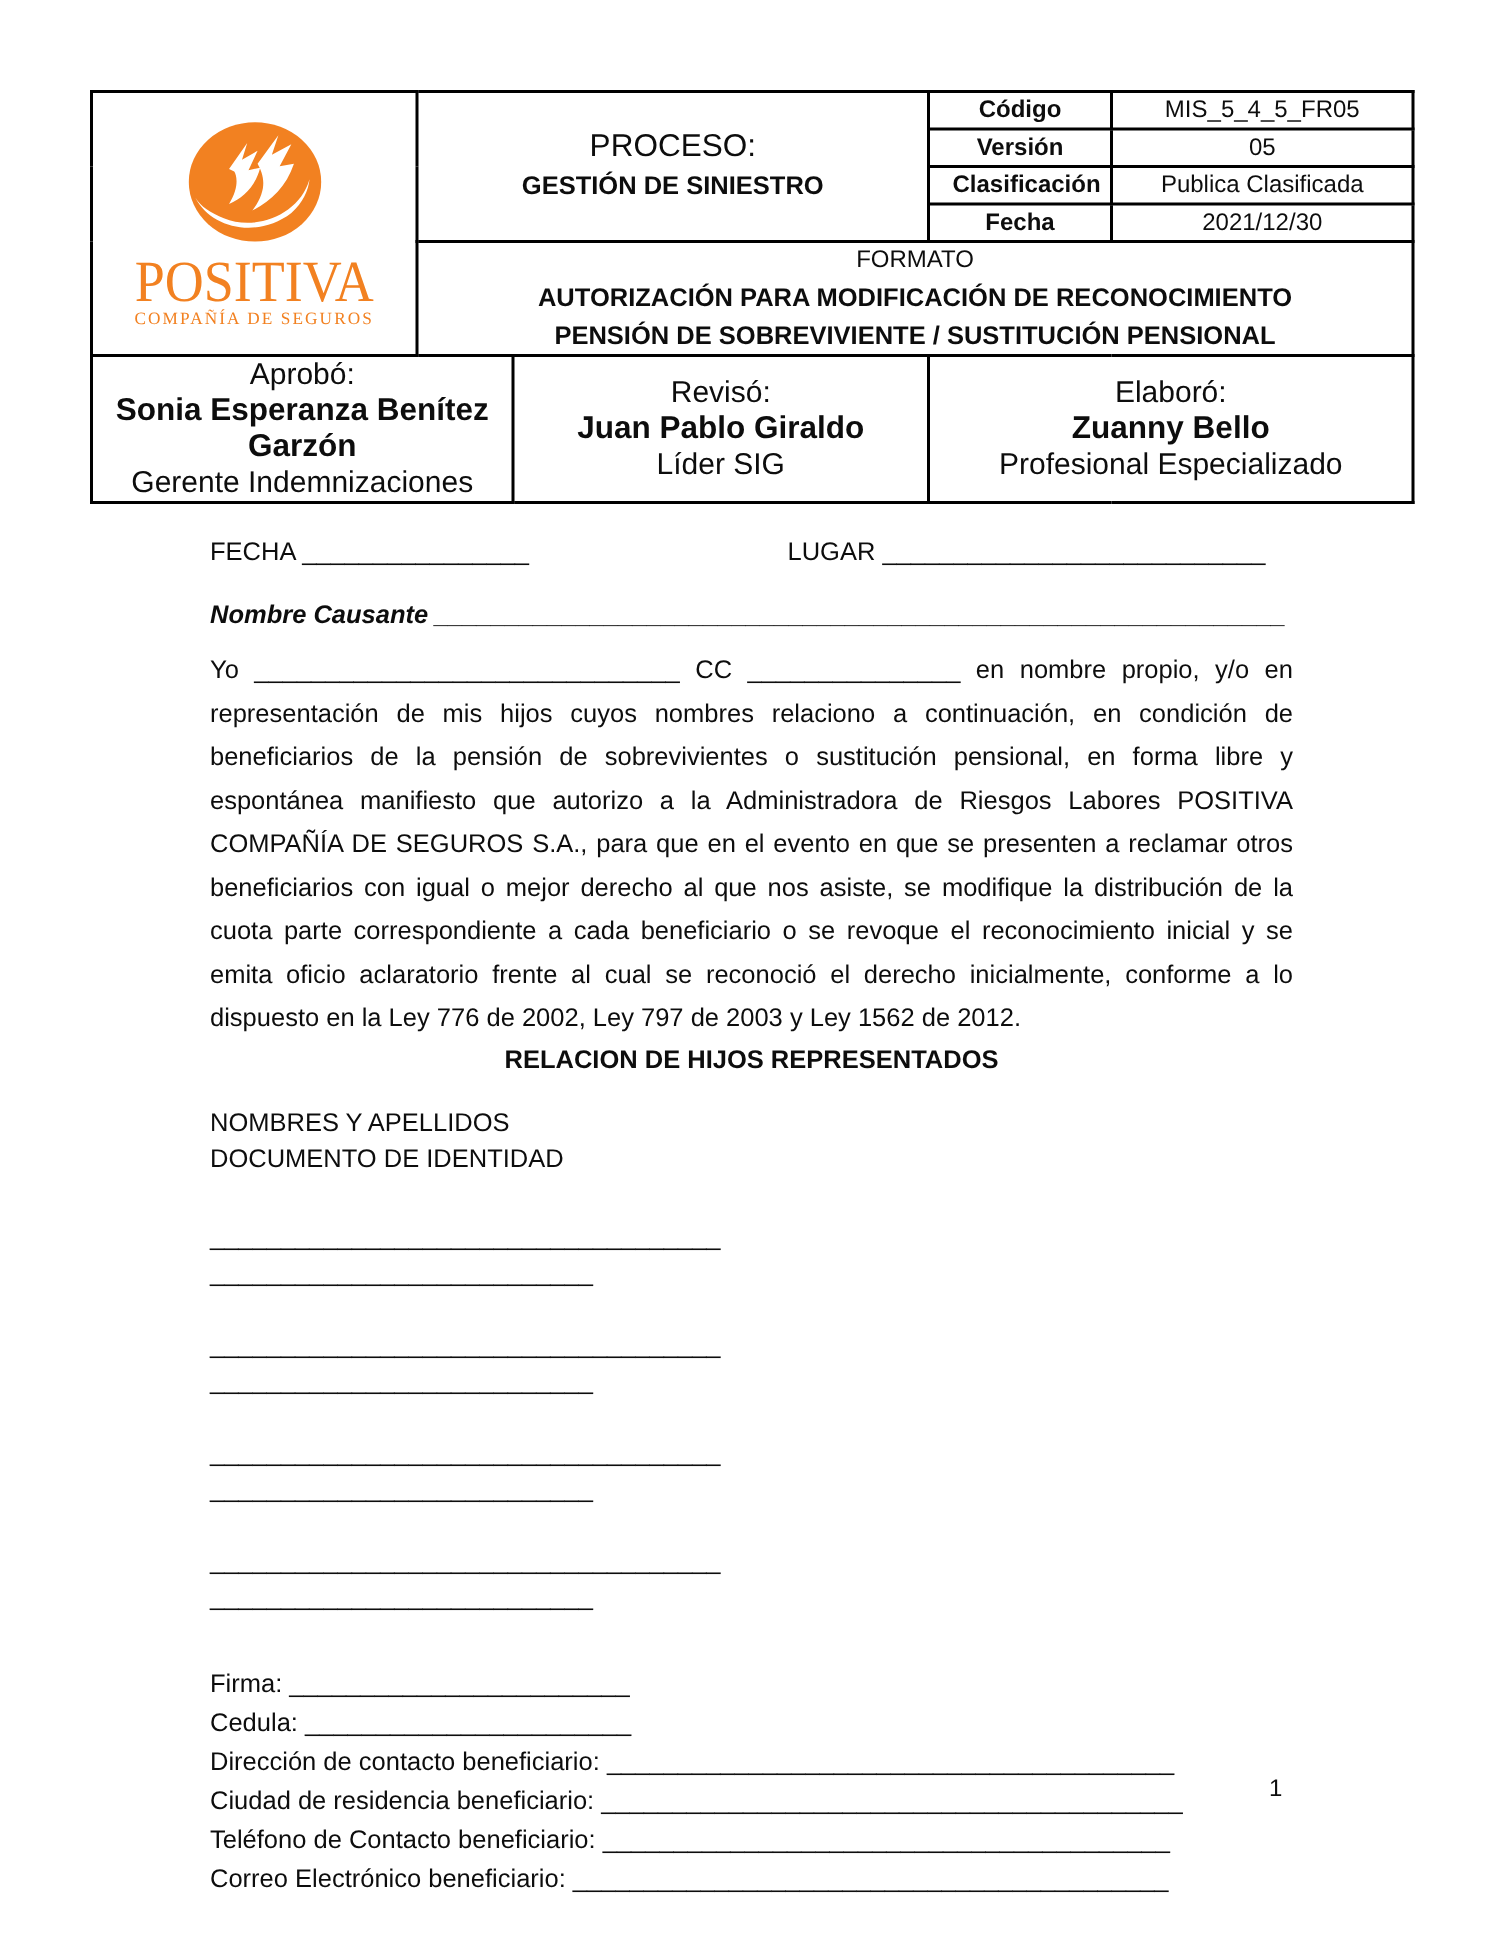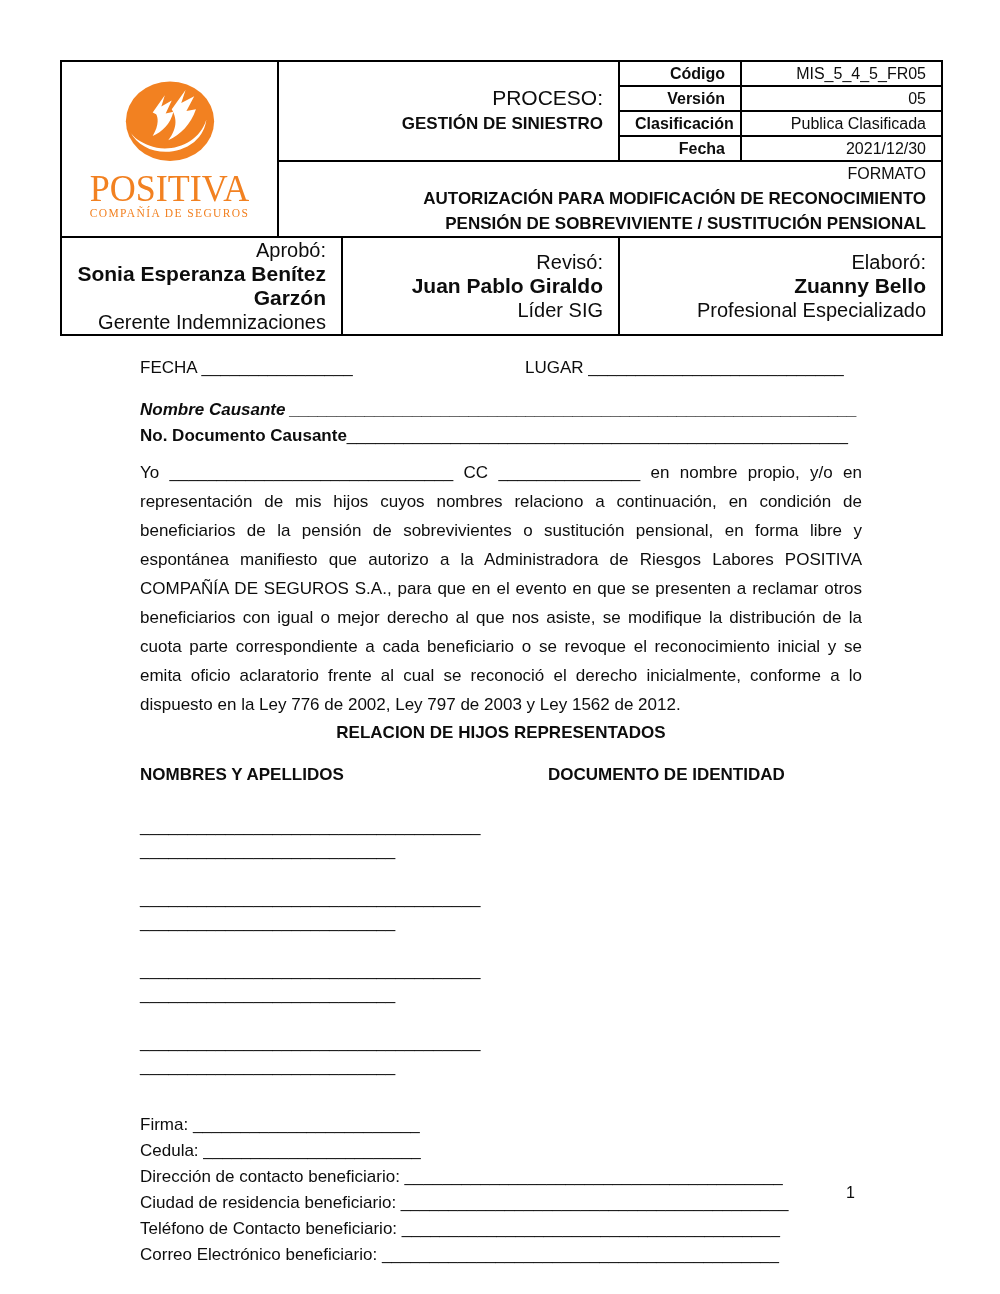--- a/index.html
+++ b/index.html
@@ -17,21 +17,21 @@
   
   table.hdr {
     position: absolute;
     left: 60px; top: 60px;
     border-collapse: collapse;
     table-layout: fixed;
     width: 881px;
   }
   table.hdr td {
     border: 2px solid #000;
-    text-align: right;
+    text-align: center;
     vertical-align: middle;
     font-size: 16px;
     padding: 0 15px;
   }
   td.logo-cell { width: 217px; }
   col.c1 { width: 217px; } col.c2 { width: 64px; } col.c3 { width: 277px; }
   col.c4 { width: 122px; } col.c5 { width: 201px; }
   tr.meta-row { height: 25px; }
   tr.formato-row { height: 73px; }
   tr.signoff-row { height: 96px; }
@@ -83,21 +83,21 @@
     margin-top: 10px;
     line-height: 29px;
     text-align: justify;
   }
   .relacion-heading {
     margin-top: 2px;
     text-align: center;
     font-weight: bold;
     line-height: 24px;
   }
-  .hijos-header { display: flex; margin-top: 18px; font-weight: bold; line-height: 24px; }
+  .hijos-header { display: flex; margin-top: 18px; font-weight: normal; line-height: 24px; flex-direction: column; }
   .hijos-col-left { width: 408px; }
   .hijos-row { display: flex; line-height: 24px; flex-direction: column; }
   .hijos-row.first { margin-top: 28px; }
   .hijos-row + .hijos-row { margin-top: 24px; }
   .contact-block { margin-top: 33px; }
   .contact-line { line-height: 26px; }
   .page-number {
     position: absolute;
     left: 846px; top: 1184px;
     font-size: 16px;
@@ -187,23 +187,20 @@
         <span>LUGAR</span>
         <span class="blank">___________________________</span>
       </div>
     </div>
 
     <div class="line-nombre">
       <span>Nombre Causante</span>
       <span class="blank">____________________________________________________________</span>
     </div>
 
-    <div class="line-doc">
-      <span>No. Documento Causante</span><span class="blank">_____________________________________________________</span>
-    </div>
 
     <p class="paragraph">Yo ______________________________ CC _______________ en nombre propio, y/o en representación de mis hijos cuyos nombres relaciono a continuación, en condición de beneficiarios de la pensión de sobrevivientes o sustitución pensional, en forma libre y espontánea manifiesto que autorizo a la Administradora de Riesgos Labores POSITIVA COMPAÑÍA DE SEGUROS S.A., para que en el evento en que se presenten a reclamar otros beneficiarios con igual o mejor derecho al que nos asiste, se modifique la distribución de la cuota parte correspondiente a cada beneficiario o se revoque el reconocimiento inicial y se emita oficio aclaratorio frente al cual se reconoció el derecho inicialmente, conforme a lo dispuesto en la Ley 776 de 2002, Ley 797 de 2003 y Ley 1562 de 2012.</p>
 
     <div class="relacion-heading">RELACION DE HIJOS REPRESENTADOS</div>
 
     <div class="hijos-header">
       <div class="hijos-col-left">NOMBRES Y APELLIDOS</div>
       <div>DOCUMENTO DE IDENTIDAD</div>
     </div>
 

